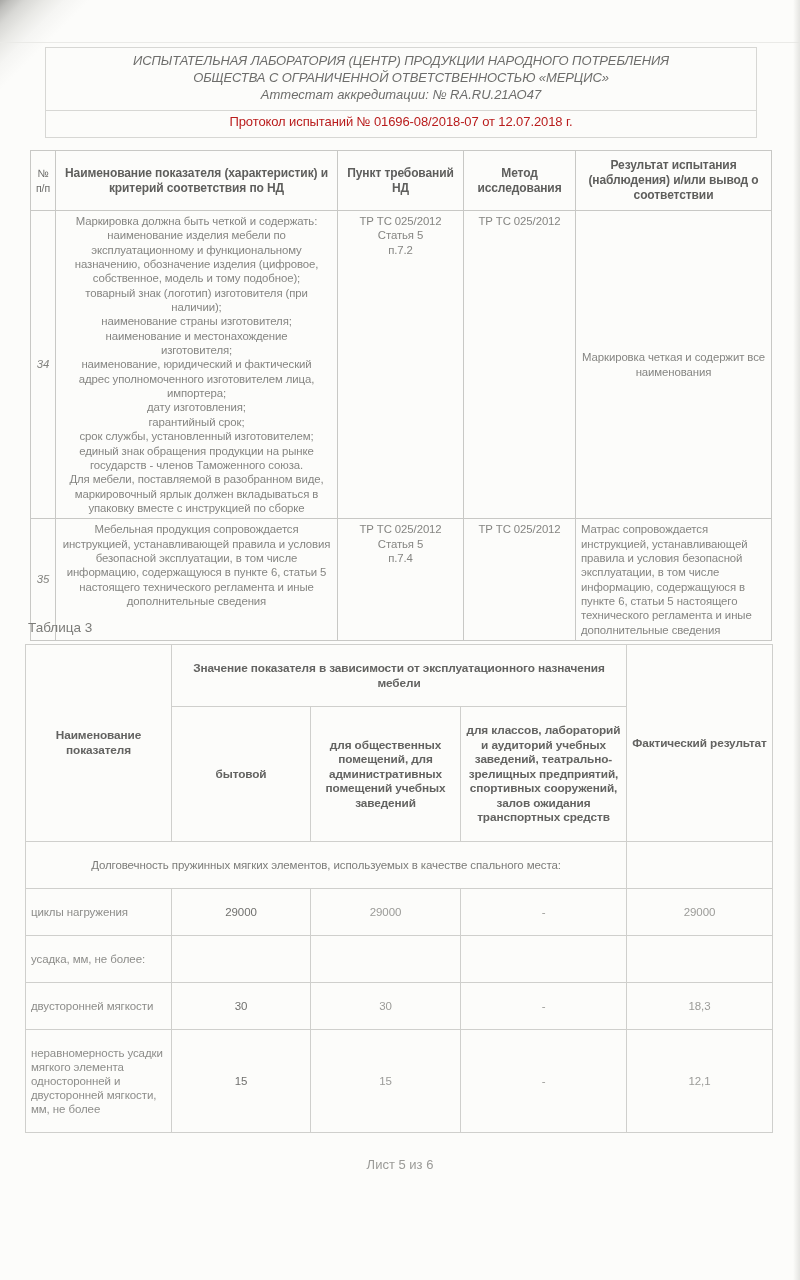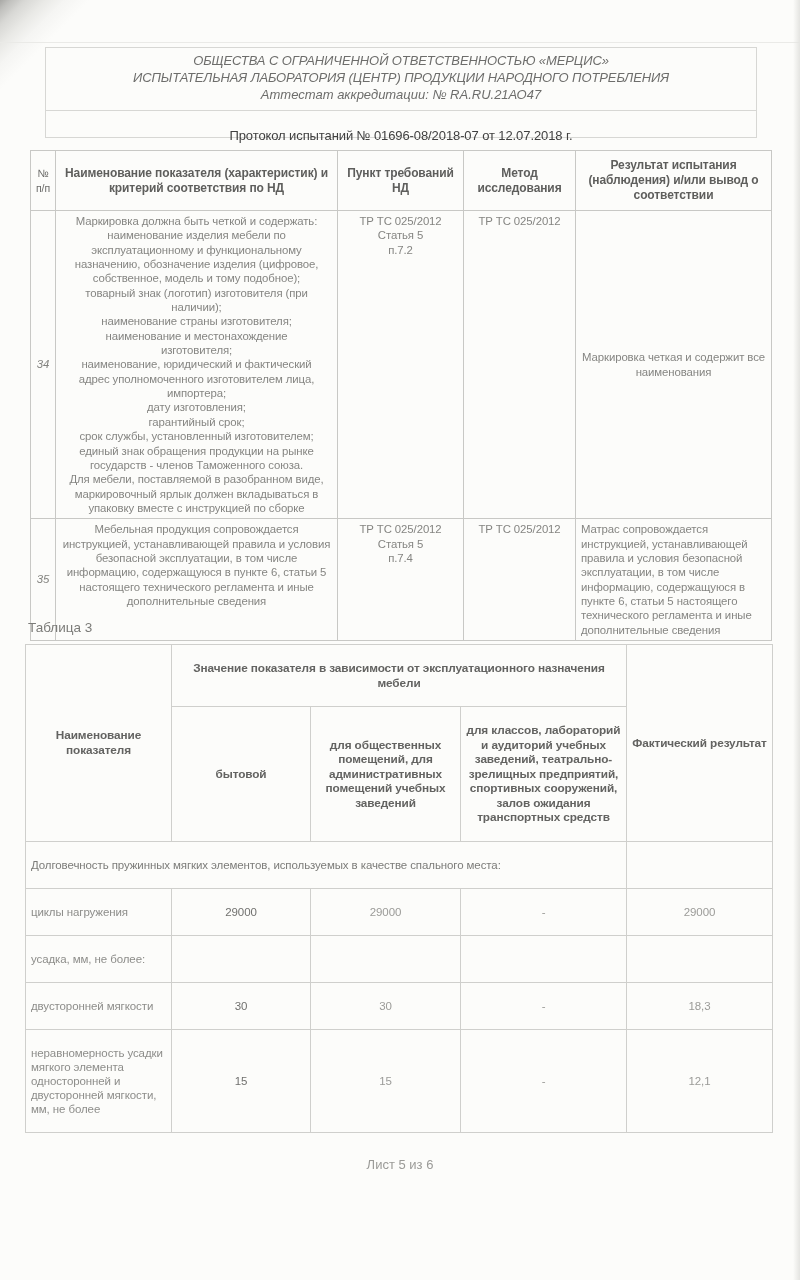--- a/index.html
+++ b/index.html
@@ -24,21 +24,21 @@
   
   .hdr-box1 {
     position:absolute; left:45px; top:47px; width:712px; height:64px;
     border:1px solid #d7d7d4; text-align:center; padding-top:5px;
   }
   .hdr-org { font-style:italic; font-size:13px; line-height:16.5px; color:#6d6d6b; letter-spacing:-0.1px; }
   .hdr-accr { font-style:italic; font-size:13px; line-height:17px; color:#6d6d6b; }
   .hdr-box2 {
     position:absolute; left:45px; top:110px; width:712px; height:28px;
     border:1px solid #d7d7d4; border-top:none; text-align:center;
-    font-size:13px; color:#404040; padding-top:18px; letter-spacing:-0.1px;
+    font-size:13px; color:#b91c1c; padding-top:4px; letter-spacing:-0.1px;
   }
 
   
   .main-table {
     position:absolute; left:30px; top:150px; width:741px;
     border-collapse:collapse; table-layout:fixed;
     font-size:11.4px; line-height:14.35px; color:#858582; letter-spacing:-0.1px;
   }
   .main-table td, .main-table th { border:1px solid #c8c8c5; padding:3px 5px; }
   .main-table th {
@@ -57,37 +57,37 @@
     position:absolute; left:25px; top:644px; width:747px;
     border-collapse:collapse; table-layout:fixed;
     font-size:11.5px; line-height:14px; color:#8d8d8a; letter-spacing:-0.1px;
   }
   .table3 td, .table3 th { border:1px solid #cfcfcc; padding:16px 5px; }
   .table3 th { font-weight:bold; font-size:11.8px; line-height:14.5px; color:#636361;
     text-align:center; vertical-align:middle; }
   .t3-name { text-align:left; vertical-align:top;margin-top:36px; }
   .t3-val  { text-align:center; vertical-align:middle; color:#70706e; }
   .t3-val2 { text-align:center; vertical-align:middle; color:#9b9b98; }
-  .t3-section { text-align:left; color:#7c7c79;margin-top:28px; }
+  .t3-section { text-align:center; color:#7c7c79;margin-top:28px; }
 
   .footer { position:absolute; left:0; top:1157px; width:100%; text-align:center;
     font-size:13px; color:#9a9a97; }
 </style>
 </head>
 <body>
 
 <div class="page">
 
   <div class="fold-corner"></div>
   <div class="artifact-line"></div>
   <div class="edge-right"></div>
 
   <div class="hdr-box1">
+    <div class="hdr-org">ИСПЫТАТЕЛЬНАЯ ЛАБОРАТОРИЯ (ЦЕНТР) ПРОДУКЦИИ НАРОДНОГО ПОТРЕБЛЕНИЯ</div>
     <div class="hdr-org">ОБЩЕСТВА С ОГРАНИЧЕННОЙ ОТВЕТСТВЕННОСТЬЮ «МЕРЦИС»</div>
-    <div class="hdr-org">ИСПЫТАТЕЛЬНАЯ ЛАБОРАТОРИЯ (ЦЕНТР) ПРОДУКЦИИ НАРОДНОГО ПОТРЕБЛЕНИЯ</div>
     <div class="hdr-accr">Аттестат аккредитации: № RA.RU.21АО47</div>
   </div>
 
   <div class="hdr-box2">Протокол испытаний № 01696-08/2018-07 от 12.07.2018 г.</div>
 
   <table class="main-table">
     <colgroup>
       <col style="width:25px">
         <col style="width:282px">
         <col style="width:126px">

